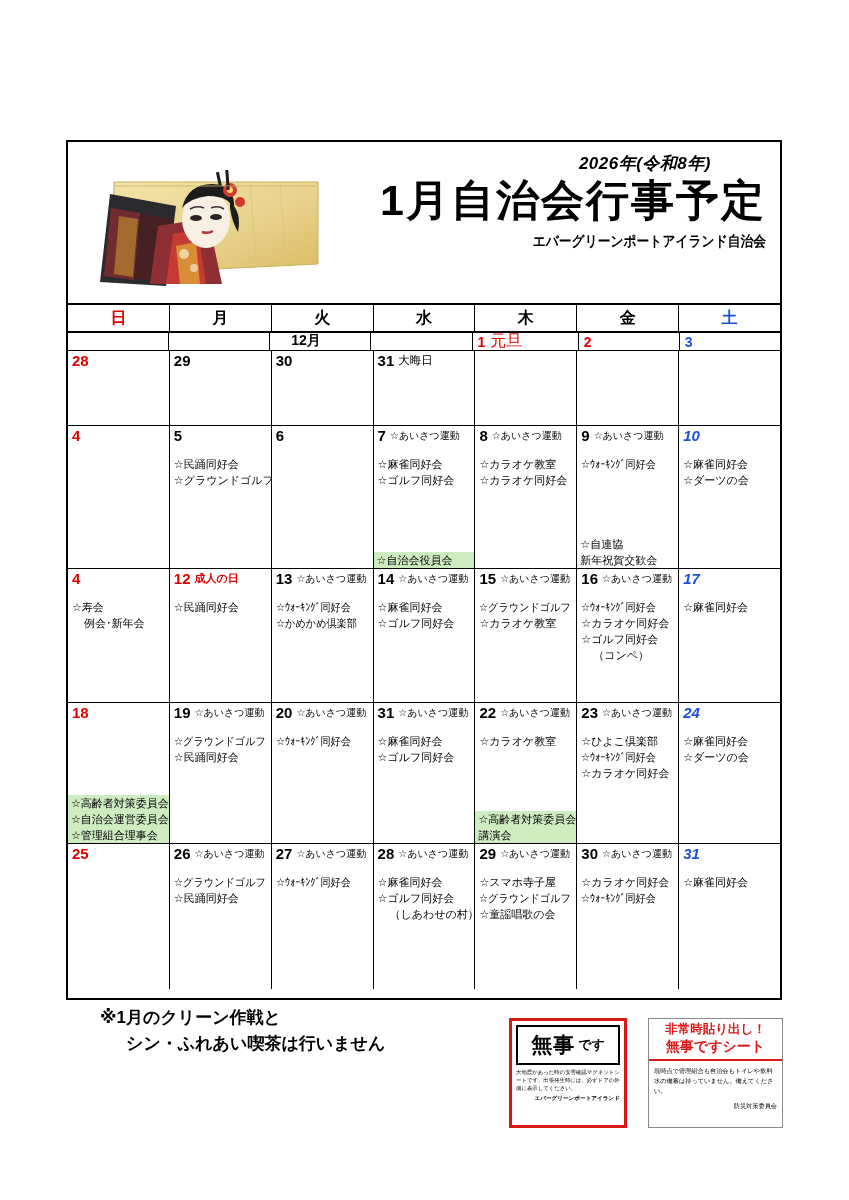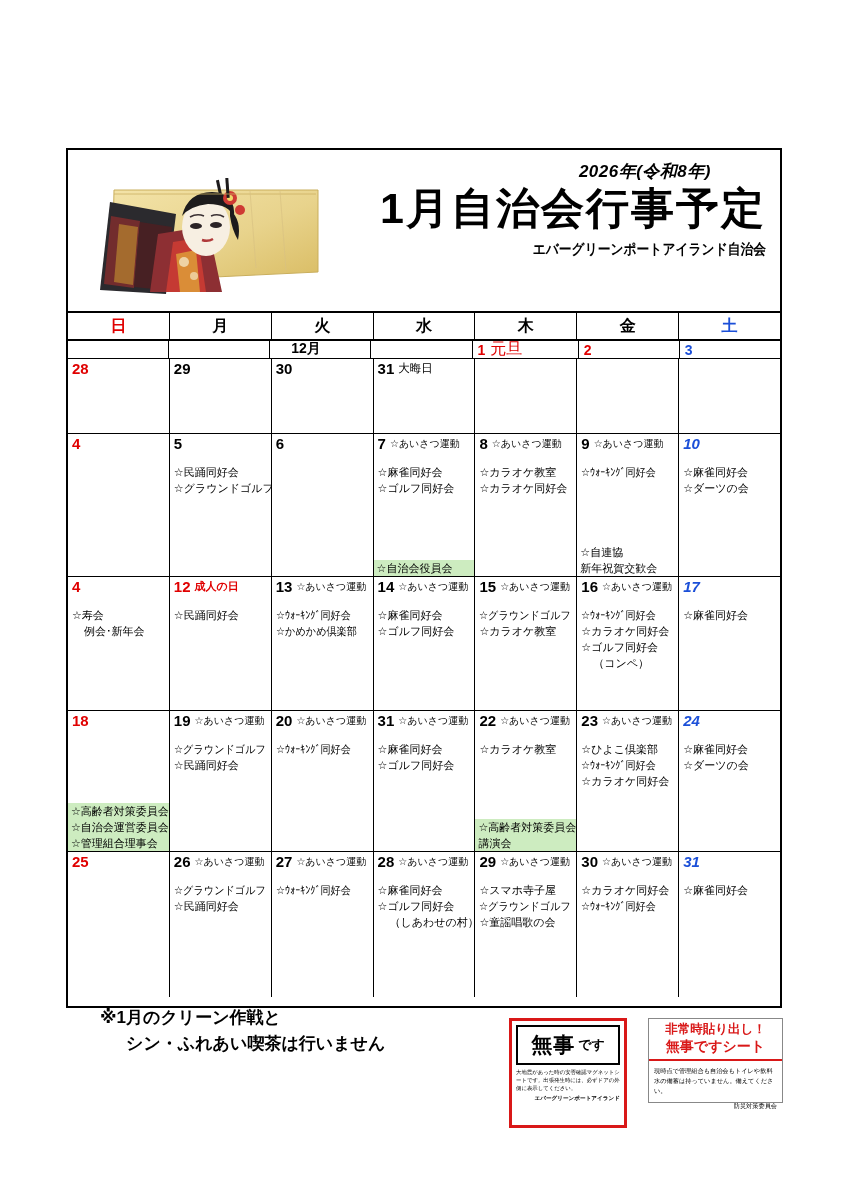--- a/index.html
+++ b/index.html
@@ -13,21 +13,21 @@
     position: relative;
     font-family: "Liberation Sans", "DejaVu Sans", sans-serif;
     color: #000;
     -webkit-font-smoothing: antialiased;
   }
 
   
   #calendar-frame {
     position: absolute;
     left: 66px;
-    top: 148px;
+    top: 140px;
     width: 716px;
     height: 860px;
     border: 2px solid #000;
     box-sizing: border-box;
   }
 
   
   #header-band {
     position: relative;
     height: 163px;
@@ -256,21 +256,21 @@
     font-size: 5.6px;
     text-align: right;
     font-weight: bold;
   }
 
   #sheet-right {
     position: absolute;
     left: 648px;
     top: 1018px;
     width: 135px;
-    height: 85px;
+    height: 110px;
     border: 1px solid #888;
     box-sizing: border-box;
     background: #fff;
   }
   #sheet-right-head {
     border-bottom: 2px solid #d91818;
     padding: 3px 4px 4px 4px;
     text-align: center;
   }
   #sheet-right-head .l1 {

